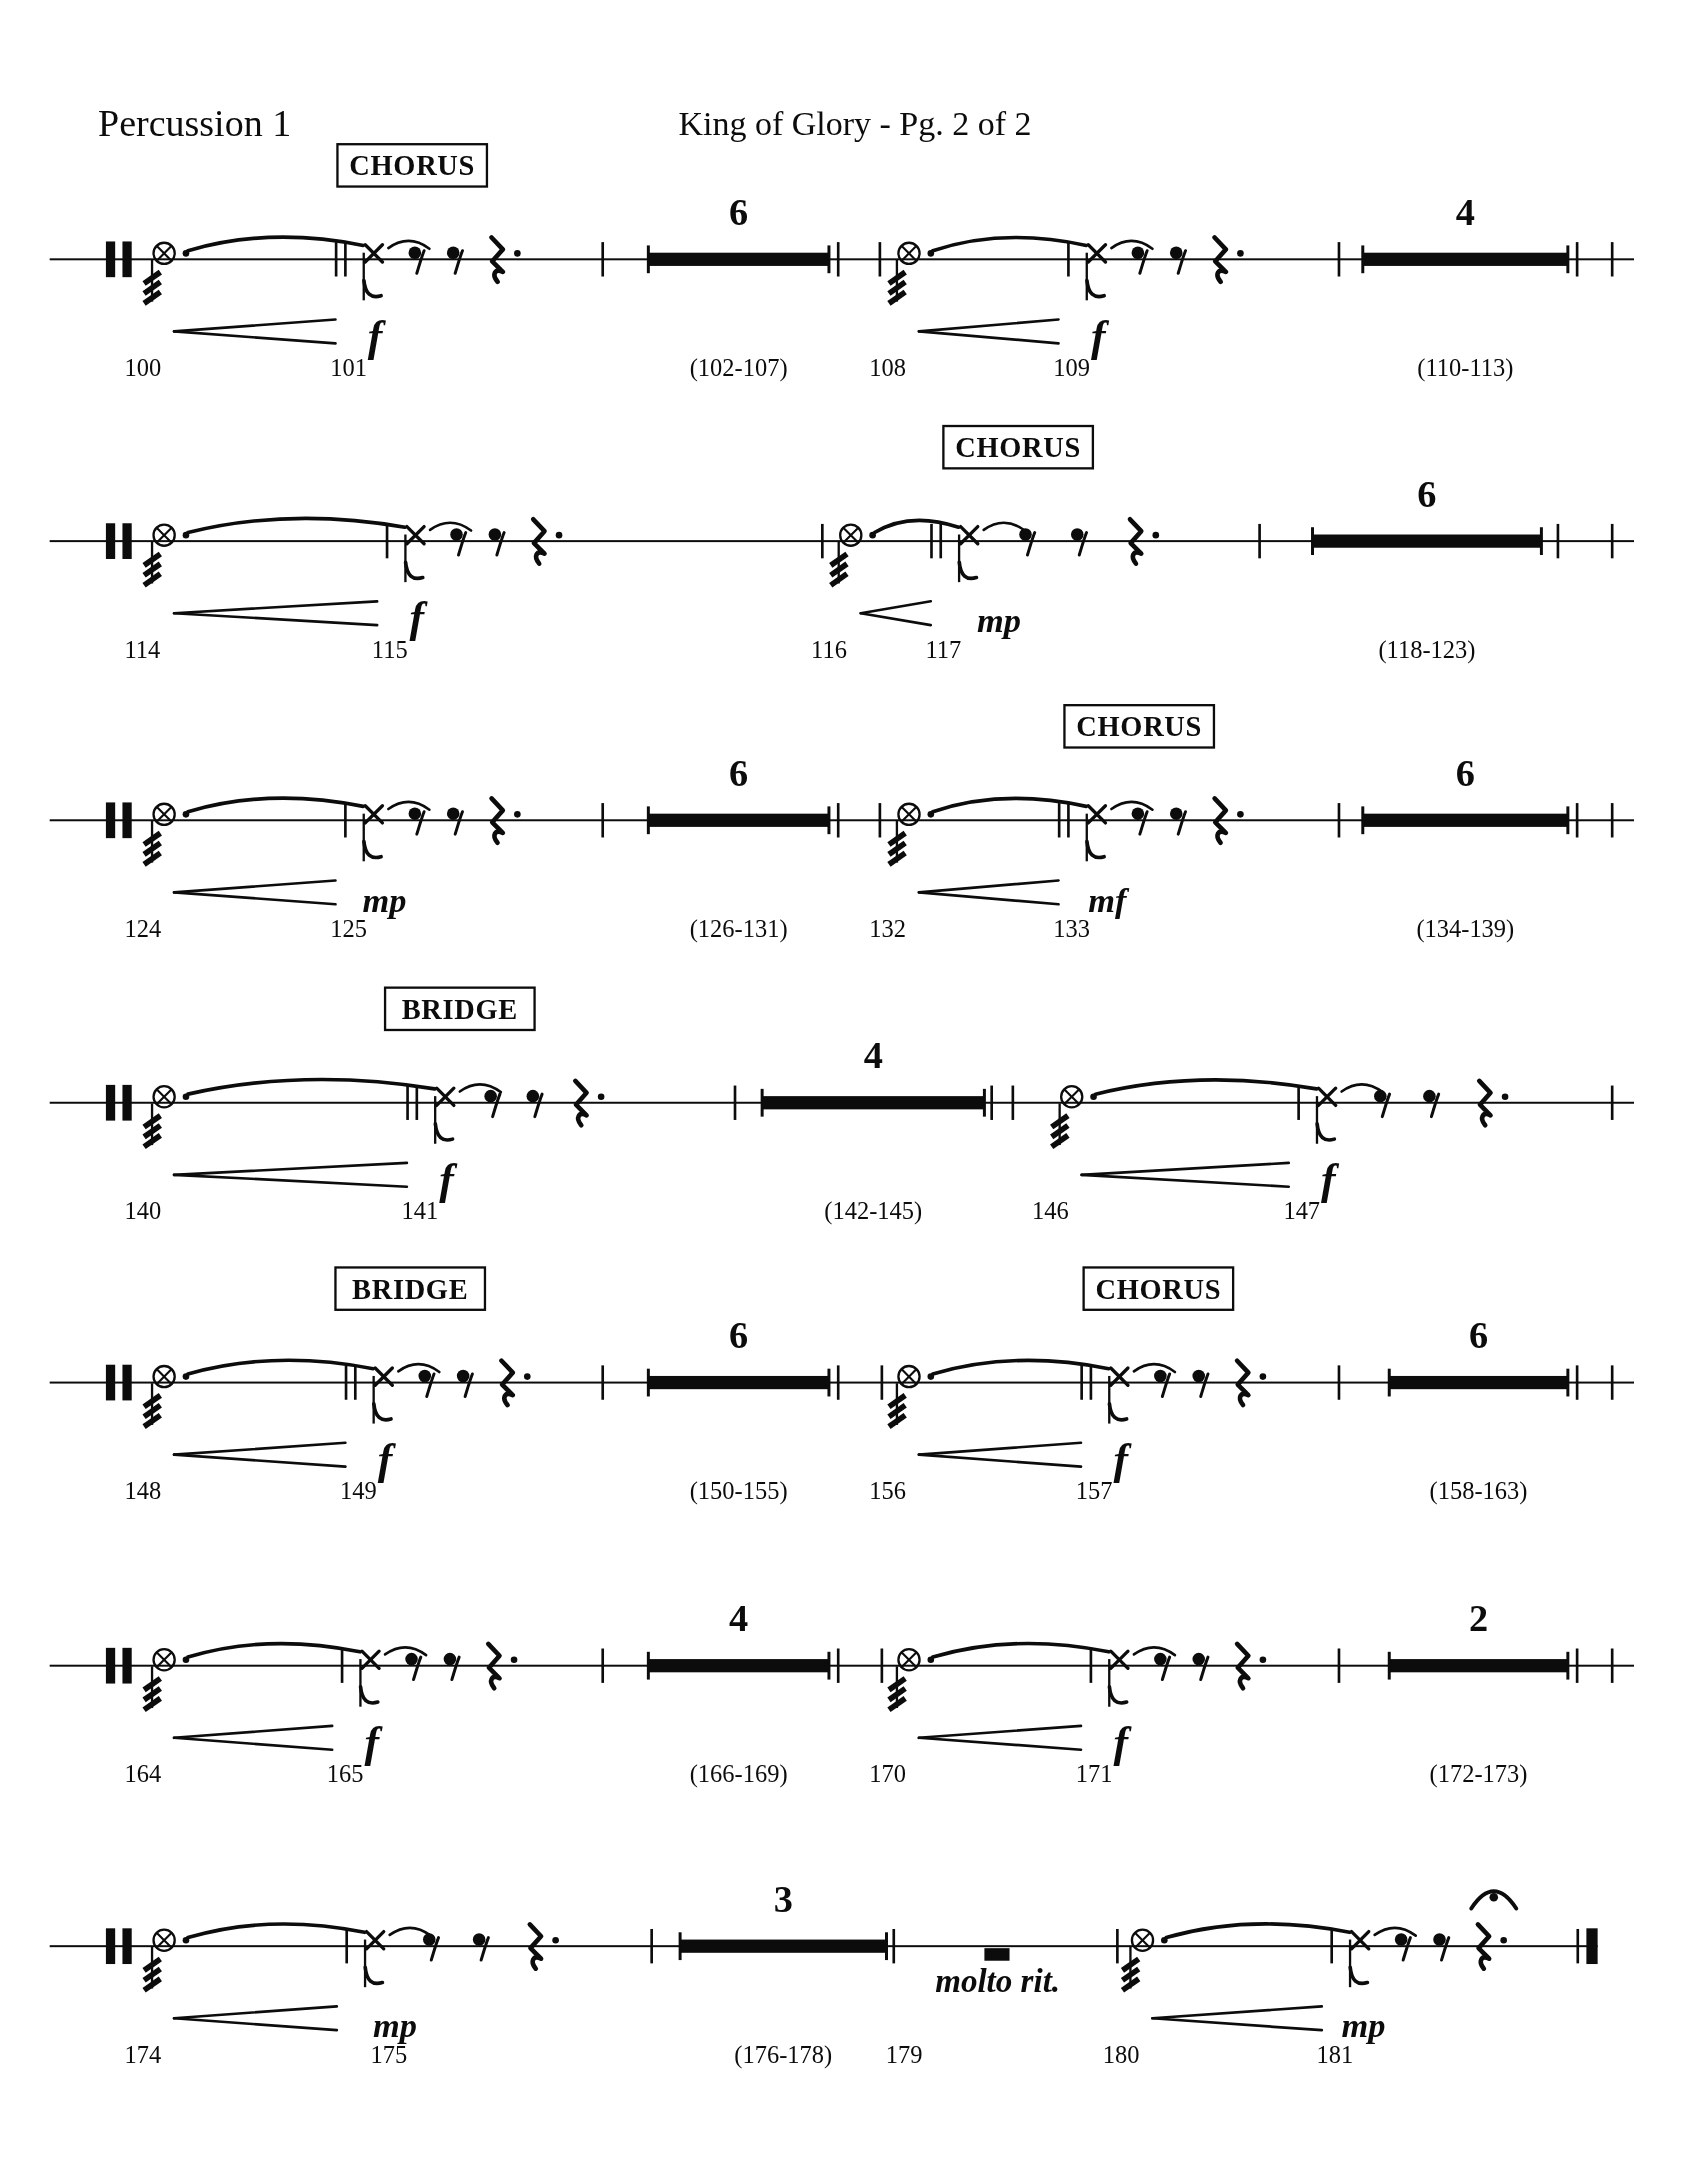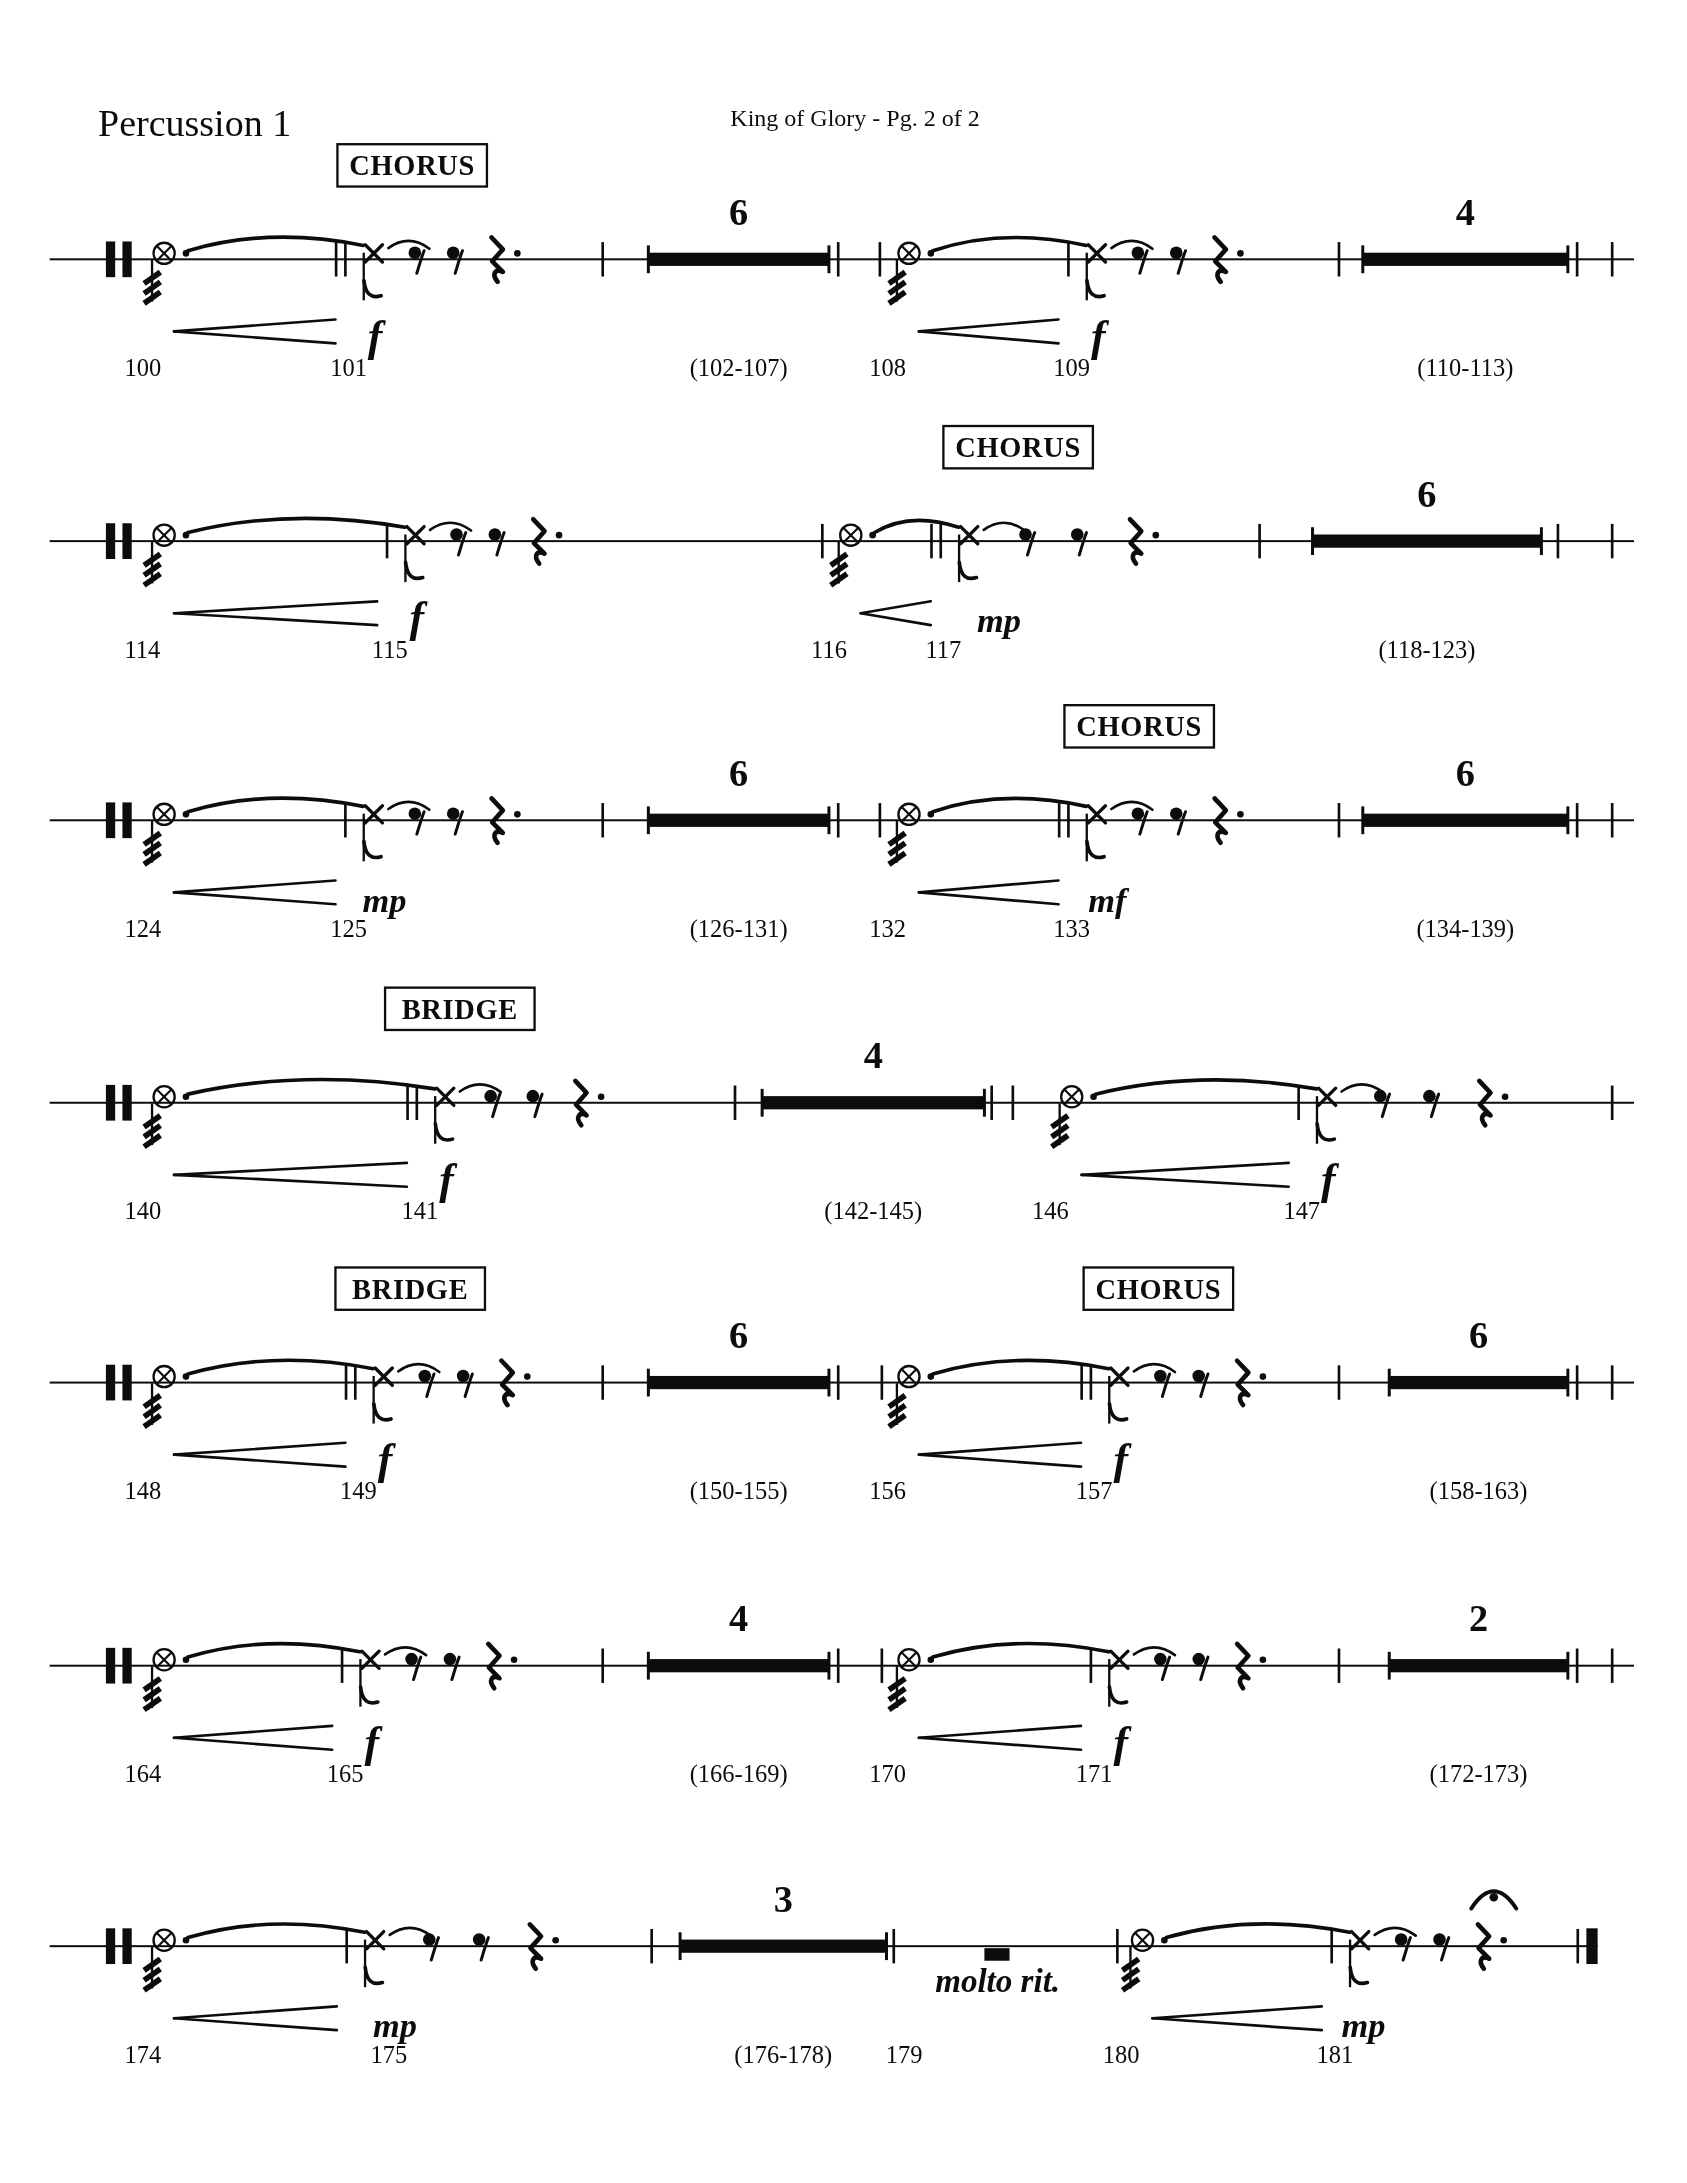--- a/index.html
+++ b/index.html
@@ -1,21 +1,21 @@
 <!DOCTYPE html>
 <html style="font-size:10.6px"><head>
 <meta charset="utf-8">
 <style>
   html,body{margin:0;padding:0;background:#888;}
   #page{position:relative;width:1687px;height:2183px;background:#ffffff;overflow:hidden;
         font-family:"Liberation Serif",serif;color:#000;}
   #score{position:absolute;left:0;top:0;width:1687px;height:2183px;}
   .hdr{position:absolute;white-space:nowrap;color:#0c0c0c;}
   .part-name{left:98px;top:101px;font-size:38px;}
-  .page-title{left:855px;top:105px;font-size:24px;transform:translateX(-50%);}
+  .page-title{left:855px;top:105px;font-size:34px;transform:translateX(-50%);}
   
   text{fill:#0c0c0c;}
   .mnum{font-family:"Liberation Serif",serif;font-size:37px;}
   .mmnum{font-family:"Liberation Serif",serif;font-size:58px;font-weight:700;}
   .dyn{font-family:"Liberation Serif",serif;font-style:italic;font-weight:700;font-size:52px;}
   .dyn-f{font-size:66px;}
   .seclabel{font-family:"Liberation Serif",serif;font-weight:700;font-size:43px;letter-spacing:1px;}
   .tempo{font-family:"Liberation Serif",serif;font-style:italic;font-weight:700;font-size:50px;}
 </style>
 </head>

